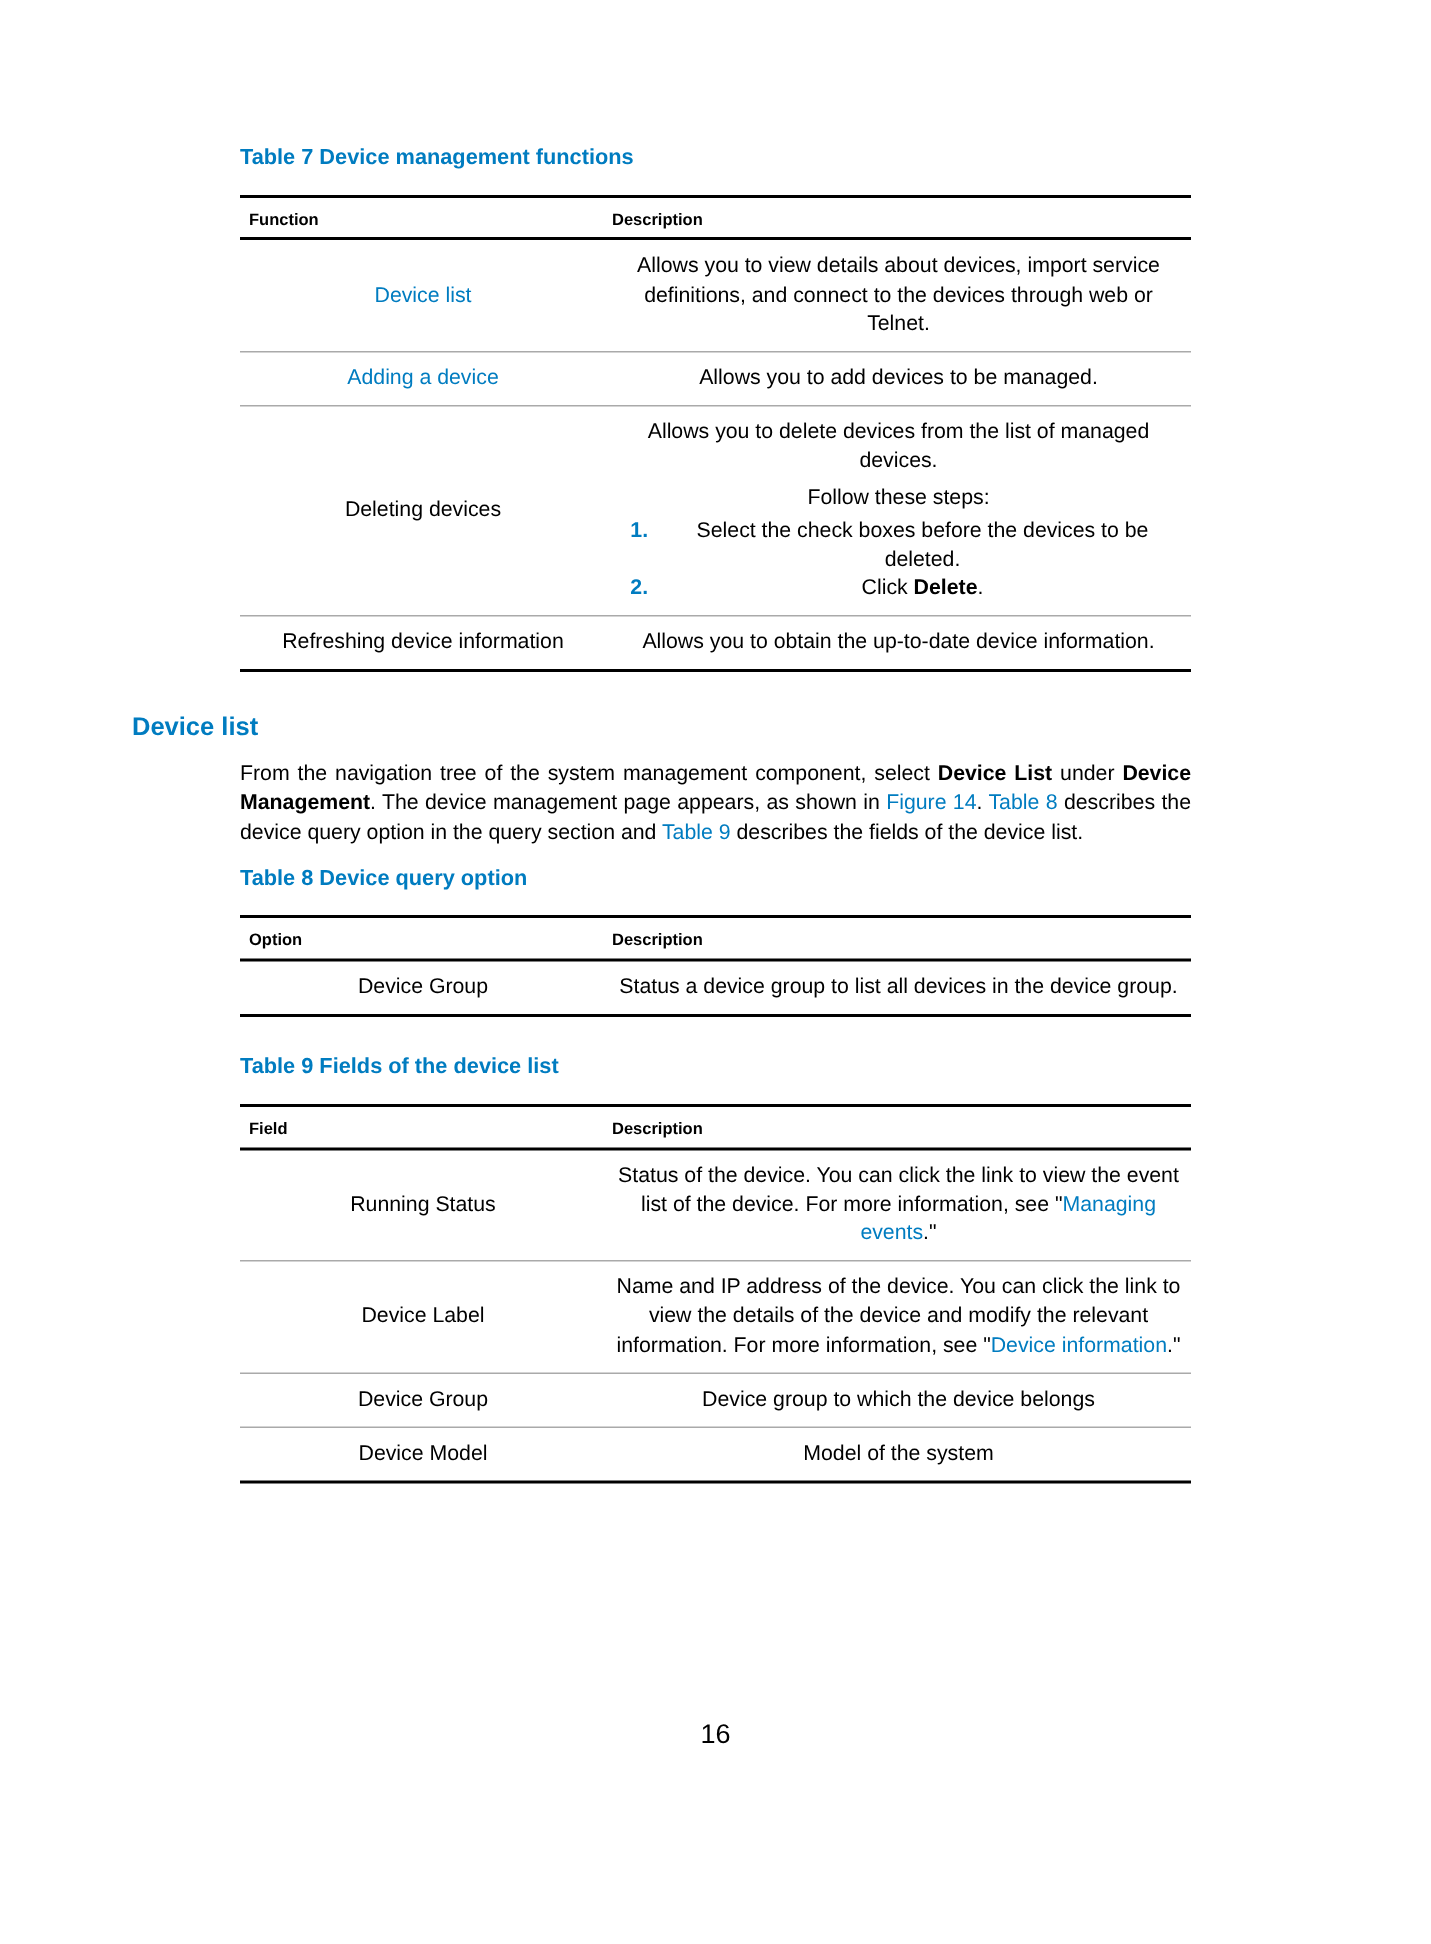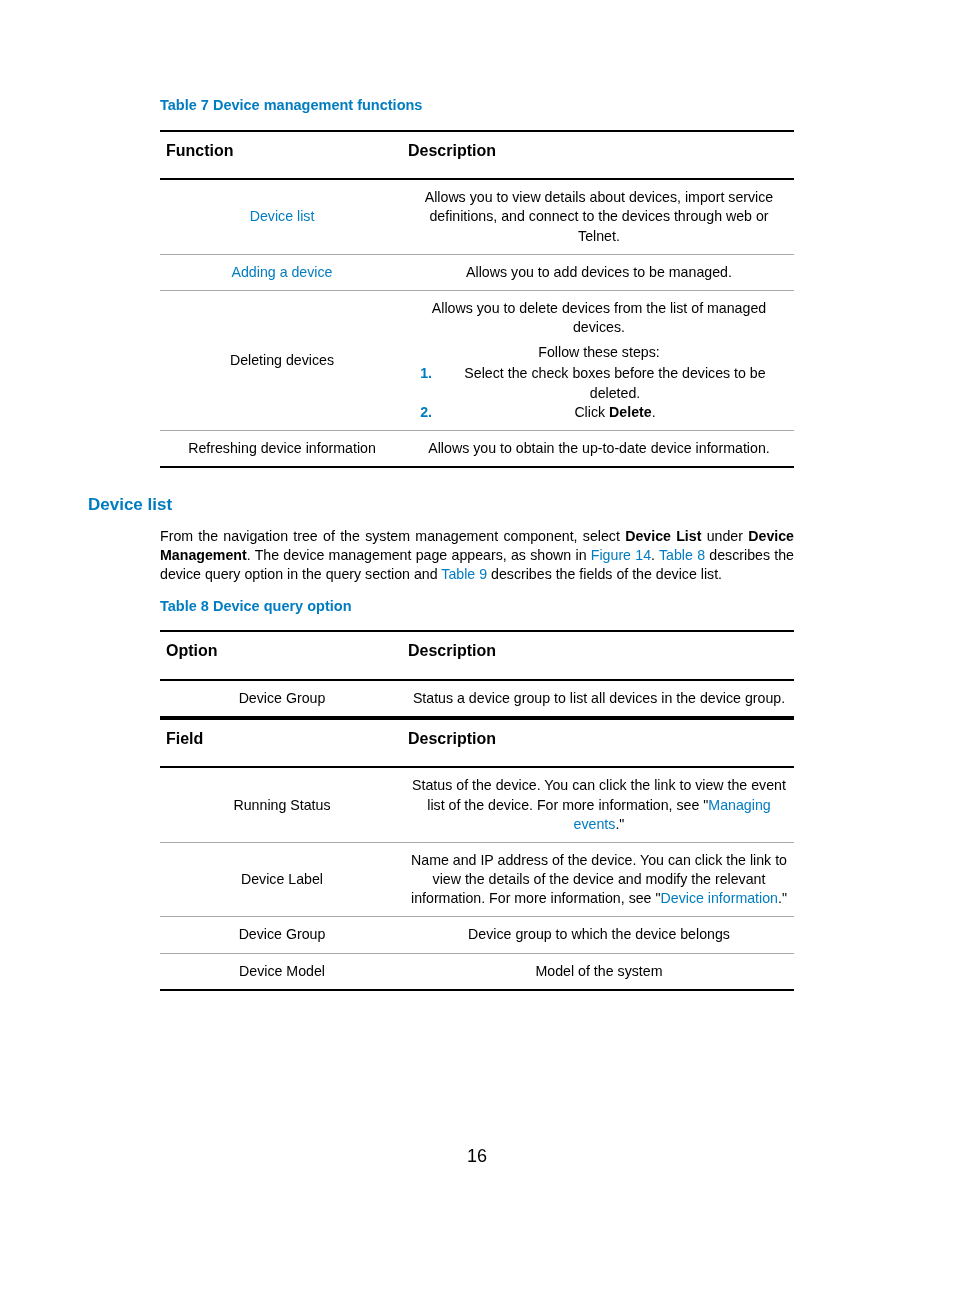--- a/index.html
+++ b/index.html
@@ -37,22 +37,22 @@
     border-collapse: collapse;
     margin-bottom: 0;
   }
   table.doc thead tr {
     border-top: 2px solid #000;
     border-bottom: 2px solid #000;
   }
   table.doc thead th {
     text-align: left;
     font-weight: bold;
-    padding: 8px 4px 17px 6px;
-    font-size: 16px;
+    padding: 8px 4px 4px 6px;
+    font-size: 11px;
   }
   table.doc tbody td {
     padding: 8px 4px 8px 6px;
     vertical-align: middle;
     text-align: center;
     border-bottom: 1px solid #aaa;
   }
   table.doc tbody tr:last-child td {
     border-bottom: 2px solid #000;
   }
@@ -148,20 +148,21 @@
       </tr>
     </thead>
     <tbody>
       <tr>
         <td class="col-func">Device Group</td>
         <td>Status a device group to list all devices in the device group.</td>
       </tr>
     </tbody>
   </table>
 
+  <div class="table-caption" style="margin-top:24px">Table 9 Fields of the device list</div>
   <table class="doc">
     <thead>
       <tr>
         <th class="col-func">Field</th>
         <th>Description</th>
       </tr>
     </thead>
     <tbody>
       <tr>
         <td class="col-func">Running Status</td>

